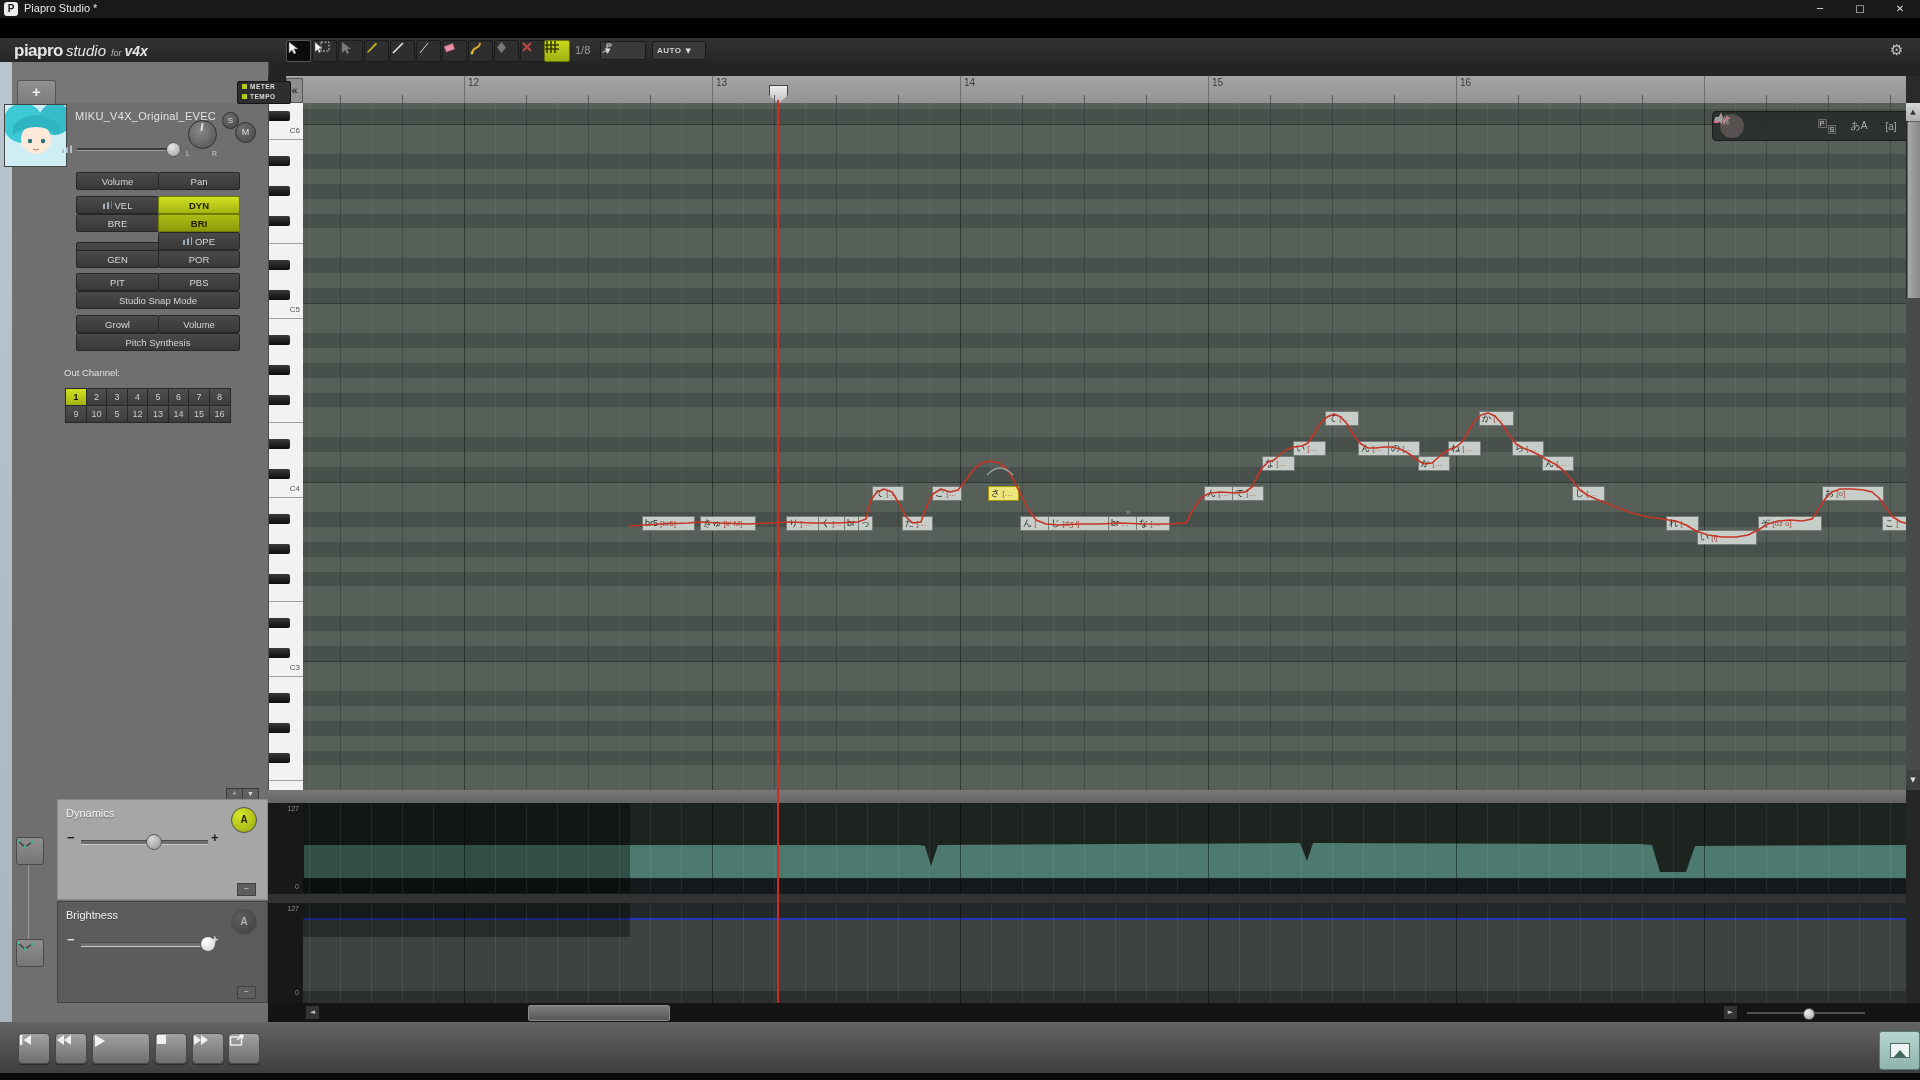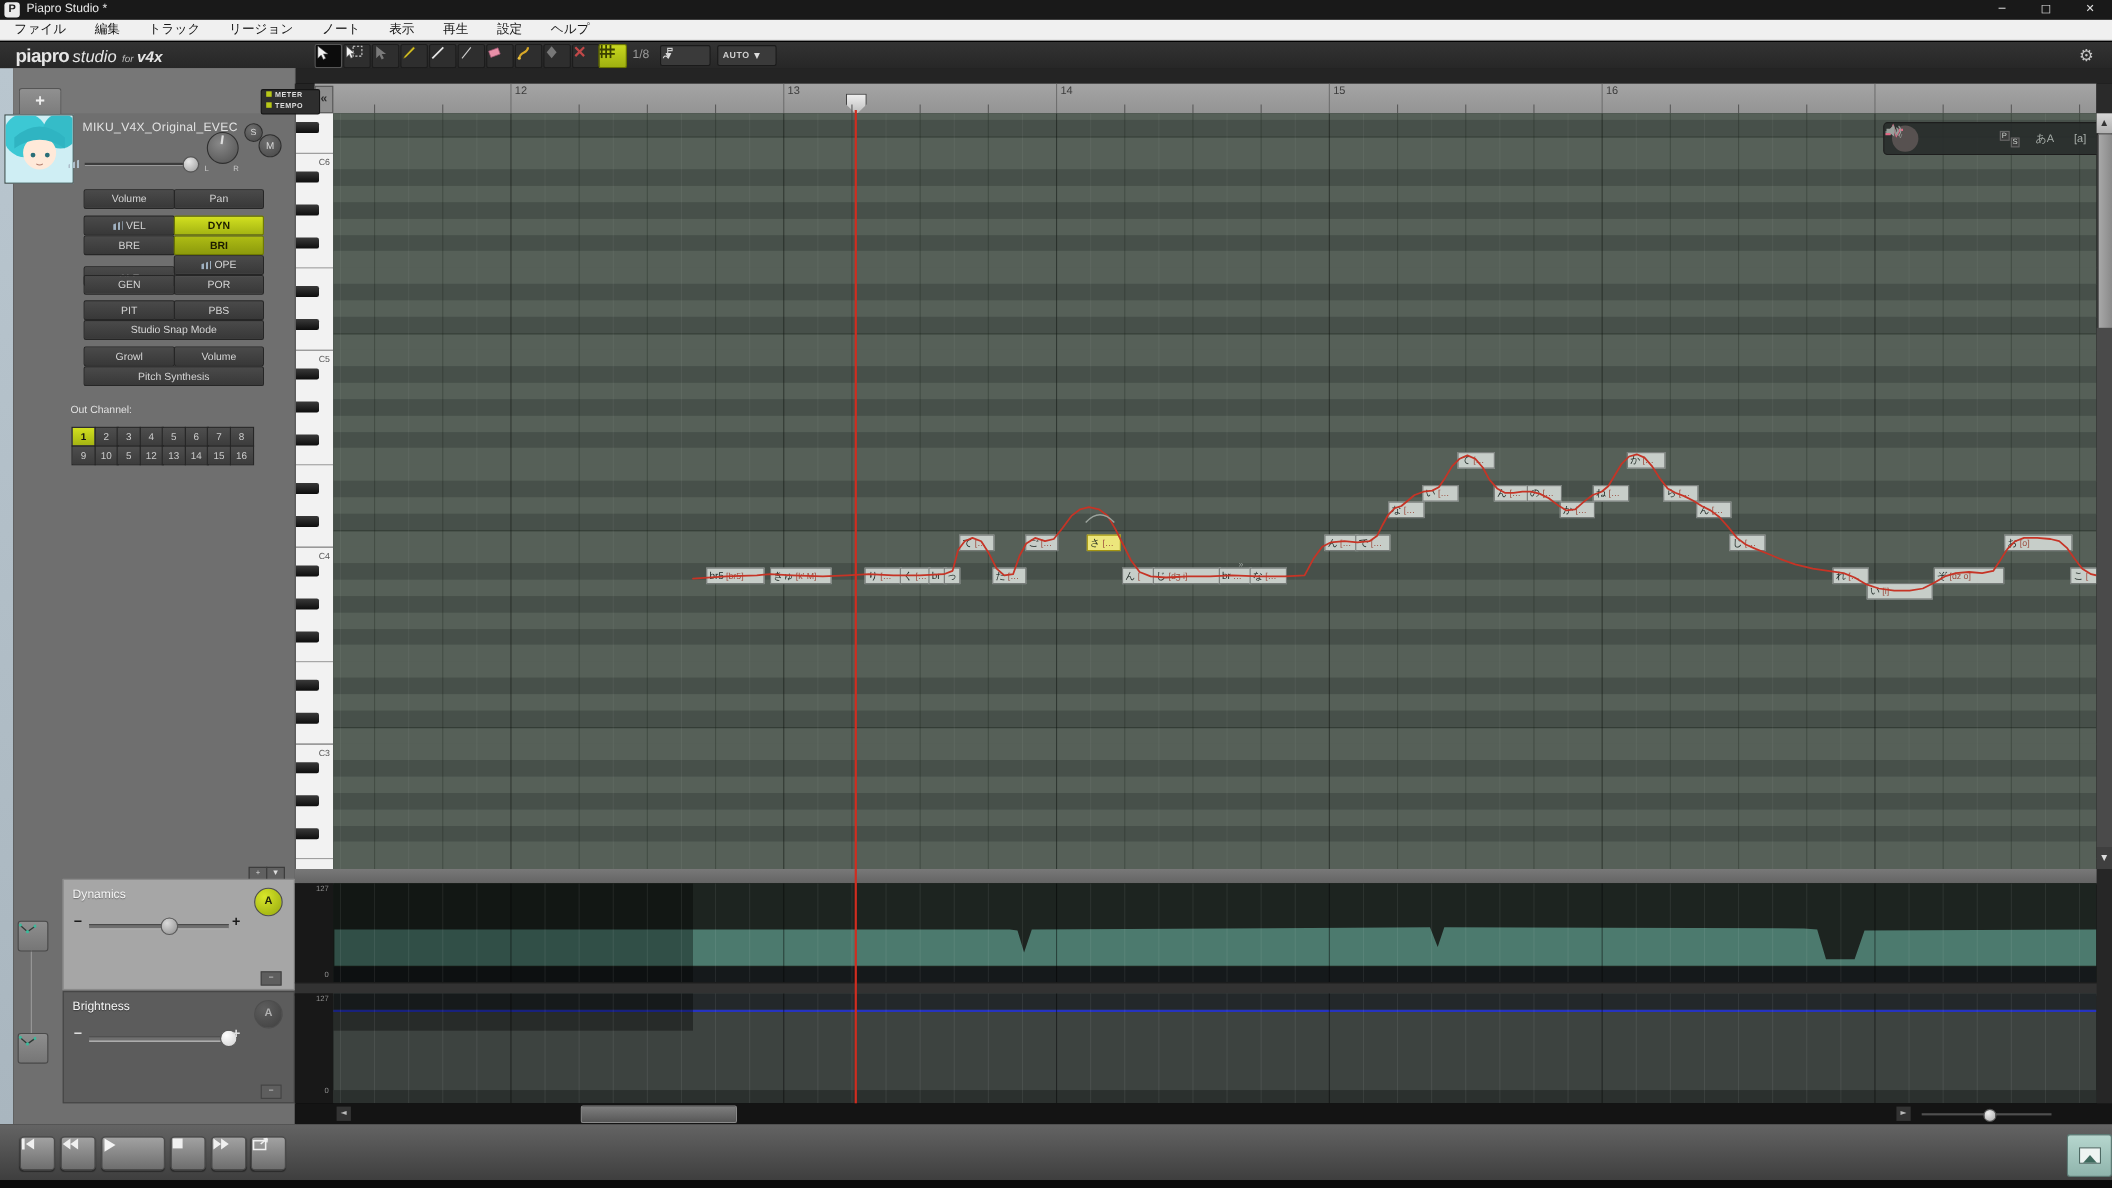--- a/index.html
+++ b/index.html
@@ -84,21 +84,21 @@
   .mnum{position:absolute;top:1px;font-size:10px;color:#3c3c3c;}
   .mline{position:absolute;top:0;width:1px;height:27px;background:#6f6f6f;}
   .qtick{position:absolute;bottom:0;width:1px;height:8px;background:#5a5a5a;}
   .playflag{position:absolute;left:483px;top:9px;width:17px;height:17px;background:linear-gradient(#efefef,#bdbdbd);
       border:1px solid #444;clip-path:polygon(0 0,100% 0,100% 52%,50% 100%,0 52%);}
 
   
   .keys{position:absolute;left:269px;top:103px;width:34px;height:687px;background:#f2f2f2;overflow:hidden;border-right:1px solid #222;}
   .blackkey{position:absolute;left:0;width:21px;height:10px;background:linear-gradient(#3a3a3a,#0d0d0d);border-radius:0 2px 2px 0;}
   .wksep{position:absolute;left:0;width:34px;height:1px;background:#9f9f9f;}
-  .octlabel{position:absolute;right:3px;font-size:8px;color:#555;margin-top:17px;}
+  .octlabel{position:absolute;right:3px;font-size:8px;color:#555;}
   .octline{position:absolute;left:0;width:34px;height:1px;background:#6a6a6a;}
 
   
   .roll{position:absolute;left:303px;top:103px;width:1603px;height:687px;overflow:hidden;background:#4b544e;}
   .stripe{position:absolute;left:0;width:1603px;height:15px;}
   .stripe.light{background:#566058;}
   .stripe.dark{background:#47504a;}
   .stripe.octtop{border-top:1px solid #313a34;}
   .gl{position:absolute;top:0;width:1px;height:100%;}
   .gl.m{background:rgba(18,24,20,0.55);}
@@ -192,31 +192,20 @@
 <div class="app">
 
   <div class="titlebar">
     <div class="appicon">P</div>
     <div class="title">Piapro Studio *</div>
     <div class="winbtn" style="left:1800px;">─</div>
     <div class="winbtn" style="left:1840px;">□</div>
     <div class="winbtn" style="left:1880px;">✕</div>
   </div>
 
-  <div class="menubar" id="menubar">
-      <div class="mitem">ファイル</div>
-      <div class="mitem">編集</div>
-      <div class="mitem">トラック</div>
-      <div class="mitem">リージョン</div>
-      <div class="mitem">ノート</div>
-      <div class="mitem">表示</div>
-      <div class="mitem">再生</div>
-      <div class="mitem">設定</div>
-      <div class="mitem">ヘルプ</div>
-    </div>
 
   <div class="toolbar">
     <div class="logo">
       <span class="lp">piapro</span><span class="ls">studio</span><span class="lf">for</span><span class="lv">v4x</span>
     </div>
     <div class="toolgrp" id="toolgrp">
         <div class="tbtn sel">
           <svg width="13" height="14">
             <path d="M2 1 L2 12 L5 9 L7 13 L9 12 L7 8 L11 8 Z" fill="#f2f2f2" stroke="#666" stroke-width="0.5"></path>
           </svg>

